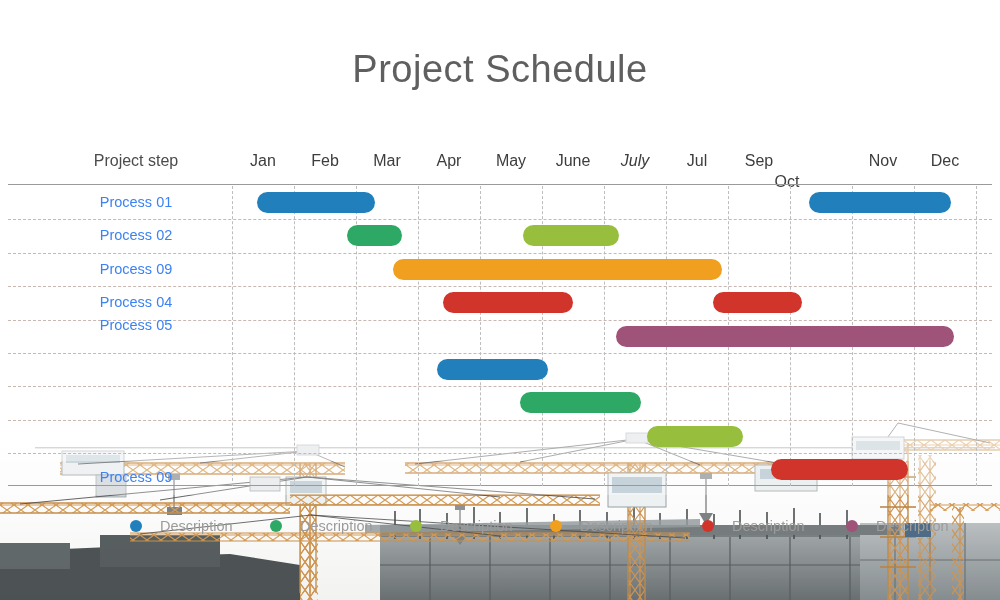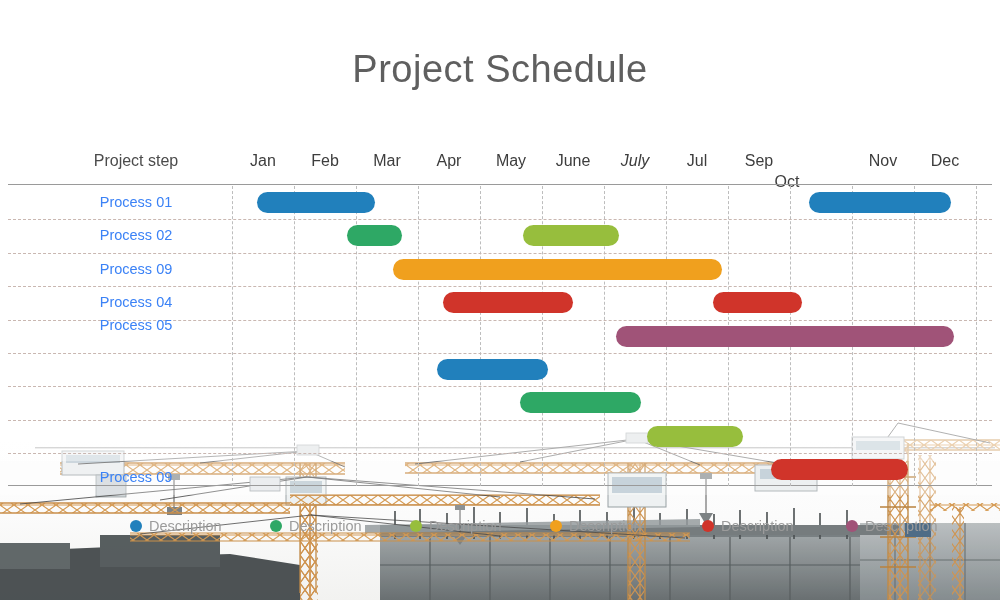--- a/index.html
+++ b/index.html
@@ -102,21 +102,21 @@
     position: absolute;
     left: 130px; top: 518px;
     width: 790px; height: 24px;
     z-index: 3;
   }
   .leg {
     position: absolute;
     top: 0;
     display: flex;
     align-items: center;
-    gap: 7px;
+    gap: 18px;
   }
   .legdot {
     width: 12px; height: 12px; border-radius: 50%;
     display: block;
     flex: 0 0 auto;
   }
   .legtxt {
     font-size: 14.5px;
     color: #9b9b9b;
     white-space: nowrap;

